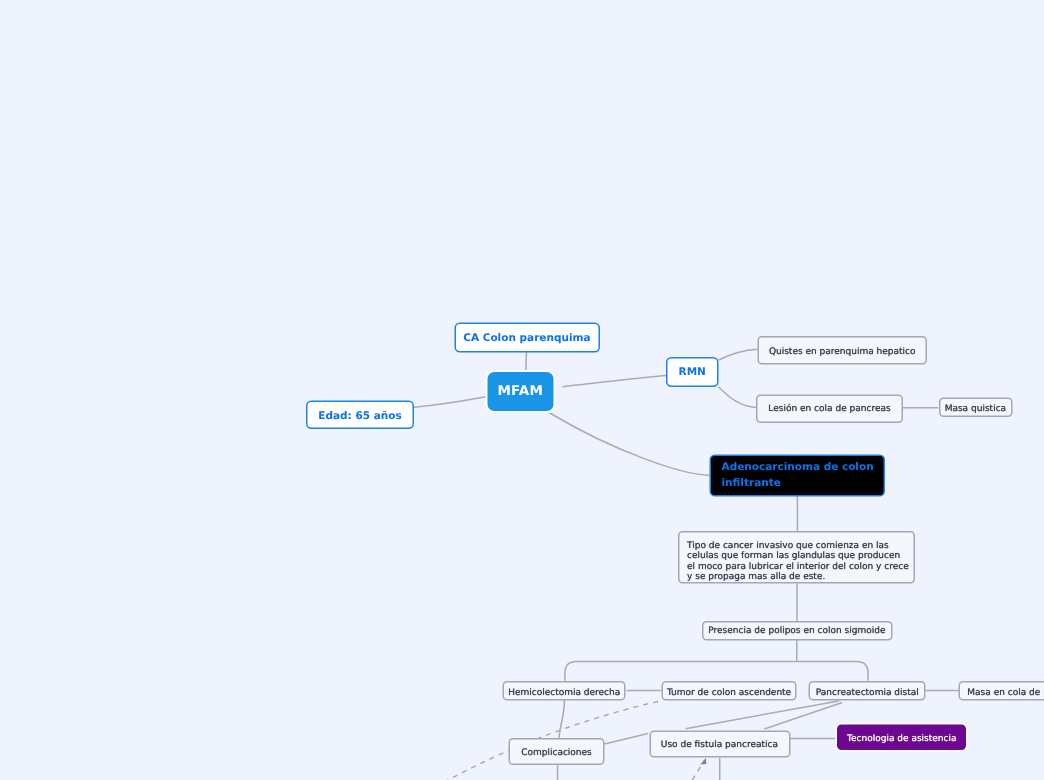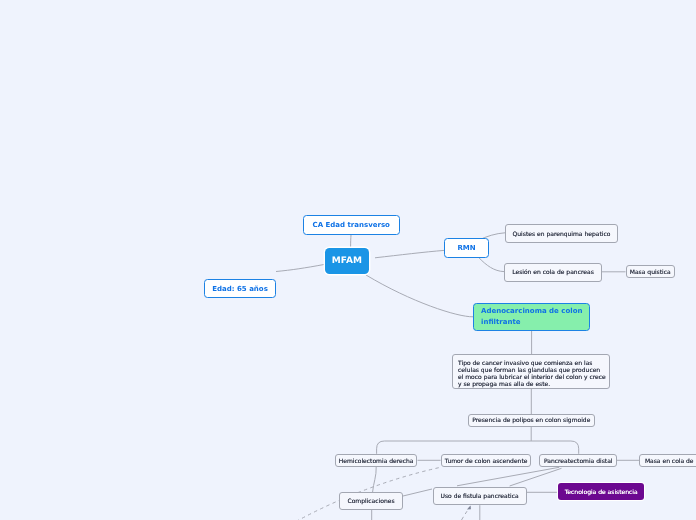--- a/index.html
+++ b/index.html
@@ -8,21 +8,21 @@
   body{width:696px;height:520px;background:#eff3fd;overflow:hidden;
        font-family:"DejaVu Sans",sans-serif;-webkit-font-smoothing:antialiased;}
   #canvas{position:relative;width:696px;height:520px;}
   svg.links{position:absolute;left:0;top:0;width:696px;height:520px;overflow:visible;}
   .node{position:absolute;box-sizing:border-box;display:flex;align-items:center;
         justify-content:center;text-align:center;white-space:nowrap;}
   .n-plain{background:#f5f7fd;border:1px solid #a3a7b2;border-radius:3px;color:#3a3f4f;
            font-size:6px;letter-spacing:0px;padding-top:1.5px;}
   .n-blue{background:#ffffff;border:1.5px solid #1c82e4;border-radius:3.5px;color:#0f72e6;
           font-weight:bold;font-size:7px;letter-spacing:0;padding-top:1px;}
-  .n-blue2{background:#86efac;border:1.5px solid #1c82e4;border-radius:3.5px;color:#0f72e6;
+  .n-blue2{background:#000000;border:1.5px solid #1c82e4;border-radius:3.5px;color:#0f72e6;
           font-weight:bold;font-size:7px;letter-spacing:0px;white-space:normal;
           text-align:left;justify-content:flex-start;padding:0 4px 0 7px;line-height:10.6px;}
   .n-main{background:#1a95e6;border:none;border-radius:4.5px;color:#ffffff;
           font-weight:bold;font-size:9px;letter-spacing:0.1px;text-indent:0.1px;padding-top:1.5px;
           box-shadow:0 0 0 1.4px #ffffff;}
   .n-purple{background:#6c0890;border:none;border-radius:3px;color:#ffffff;box-shadow:0 0 0 1.1px #ffffff;
             font-size:6px;letter-spacing:0px;padding-top:1.5px;}
   .n-desc{background:#f5f7fd;border:1px solid #a3a7b2;border-radius:3px;color:#3a3f4f;
           font-size:6px;letter-spacing:0px;white-space:normal;text-align:left;
           align-items:flex-start;line-height:7px;padding:4.5px 2px 0 5px;}
@@ -57,23 +57,23 @@
     </g>
     <g fill="none" stroke="#a8abb5" stroke-width="1" stroke-dasharray="3.4 3.4">
       <path d="M296,521.5 A556,556 0 0 1 440.5,467.3"></path>
       <path d="M461.5,520 C465,514 468,510 469.8,506.6"></path>
     </g>
     <path d="M470.6,505.4 L466.9,509.6 L470.9,509.3 Z" fill="#7e8496" stroke="none"></path>
   </svg>
 
   <div id="nodes">
       <div class="node n-main" style="left: 324.8px; top: 247.8px; width: 44px; height: 25.8px;">MFAM</div>
-      <div class="node n-blue" style="left: 303px; top: 214.5px; width: 96.5px; height: 20px;">CA Edad transverso</div>
-      <div class="node n-blue" style="left: 204px; top: 266.5px; width: 72px; height: 19px; margin-top: 12px;">Edad: 65 años</div>
-      <div class="node n-blue" style="left: 444px; top: 237.5px; width: 45px; height: 20px;">RMN</div>
+      <div class="node n-blue" style="left: 303px; top: 214.5px; width: 96.5px; height: 20px;">CA Colon parenquima</div>
+      <div class="node n-blue" style="left: 204px; top: 266.5px; width: 72px; height: 19px;">Edad: 65 años</div>
+      <div class="node n-blue" style="left: 444px; top: 237.5px; width: 35px; height: 20px;">RMN</div>
       <div class="node n-plain" style="left: 505px; top: 224px; width: 113px; height: 19px;">Quistes en parenquima hepatico</div>
       <div class="node n-plain" style="left: 504px; top: 262.5px; width: 98px; height: 19px;">Lesión en cola de pancreas</div>
       <div class="node n-plain" style="left: 625.5px; top: 265px; width: 49.5px; height: 13px;">Masa quistica</div>
       <div class="node n-blue2" style="left: 473px; top: 303px; width: 117px; height: 27.5px;">Adenocarcinoma de colon infiltrante</div>
       <div class="node n-desc" style="left: 452px; top: 354px; width: 158px; height: 35px;">Tipo de cancer invasivo que comienza en las celulas que forman las glandulas que producen el moco para lubricar el interior del colon y crece y se propaga mas alla de este.</div>
       <div class="node n-plain" style="left: 467.5px; top: 413.6px; width: 127.5px; height: 13px;">Presencia de polipos en colon sigmoide</div>
       <div class="node n-plain" style="left: 334.8px; top: 453.8px; width: 82.7px; height: 13px;">Hemicolectomia derecha</div>
       <div class="node n-plain" style="left: 440.6px; top: 453.8px; width: 90.9px; height: 13px;">Tumor de colon ascendente</div>
       <div class="node n-plain" style="left: 539.4px; top: 453.8px; width: 77.6px; height: 13px;">Pancreatectomia distal</div>
       <div class="node n-plain" style="left: 639.4px; top: 453.8px; width: 89px; height: 13px;">Masa en cola de pancreas</div>

